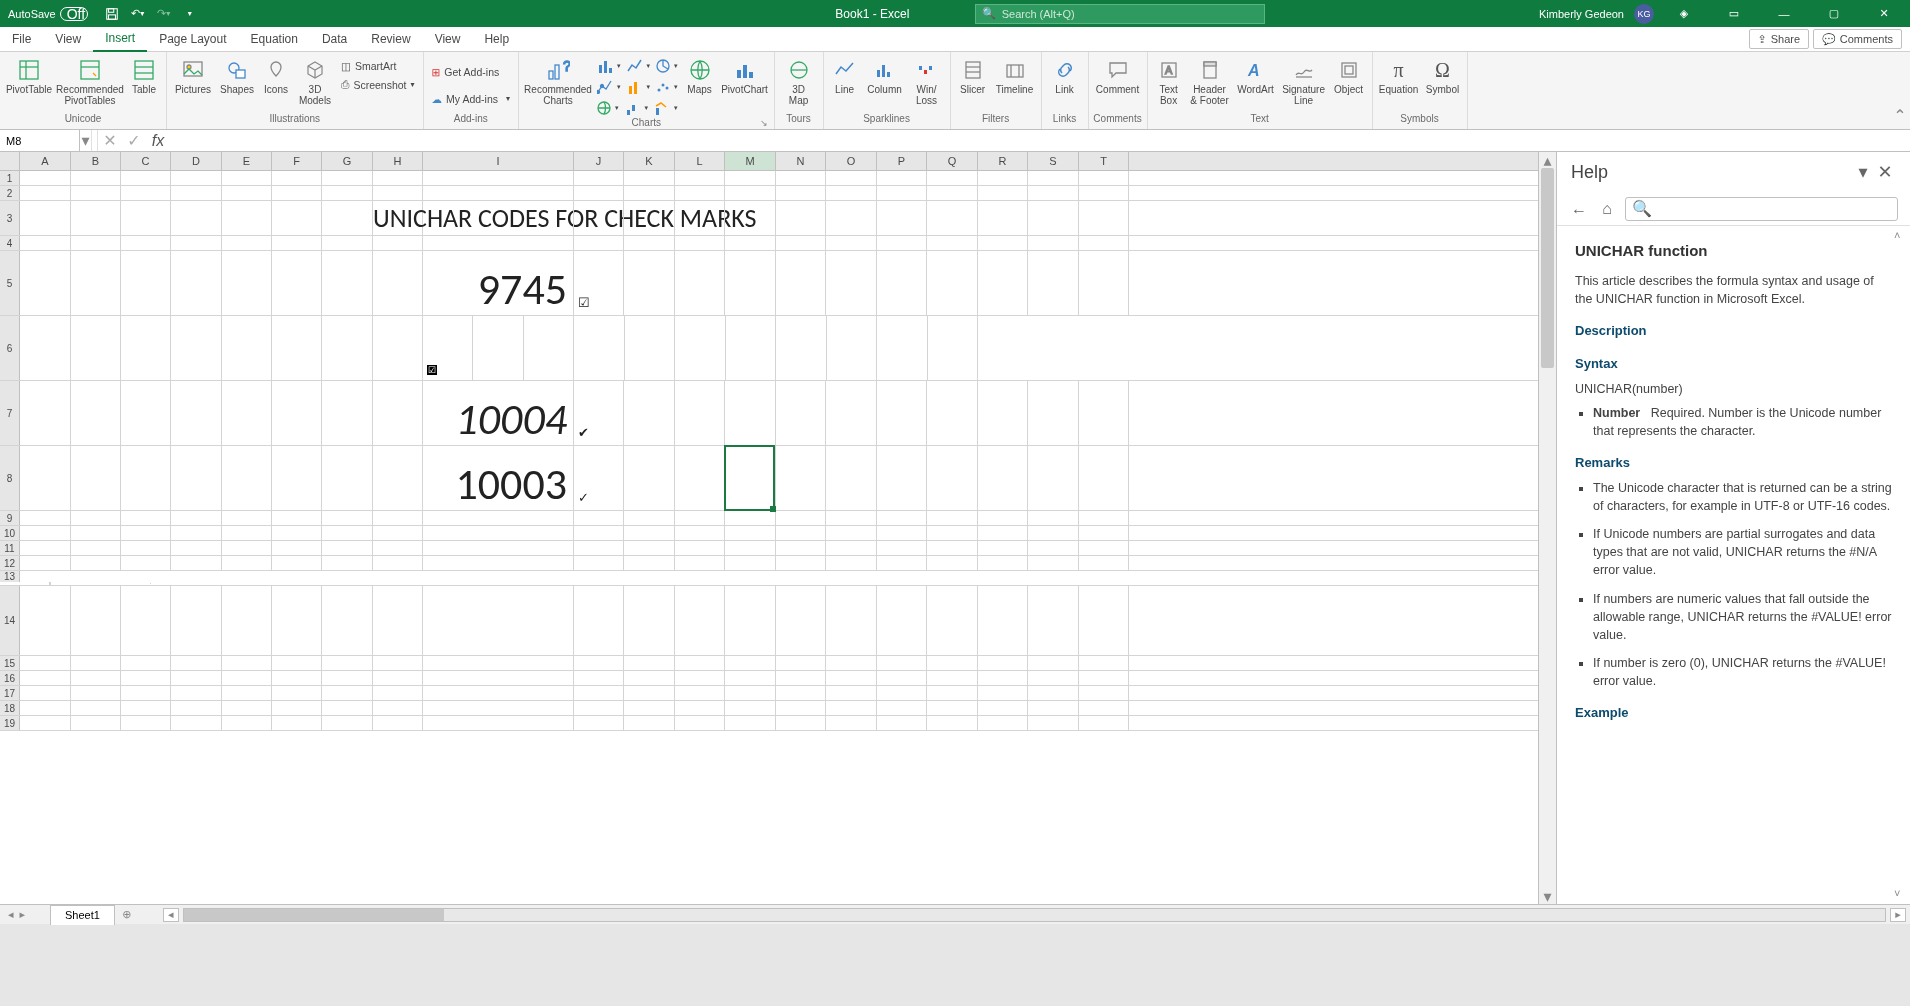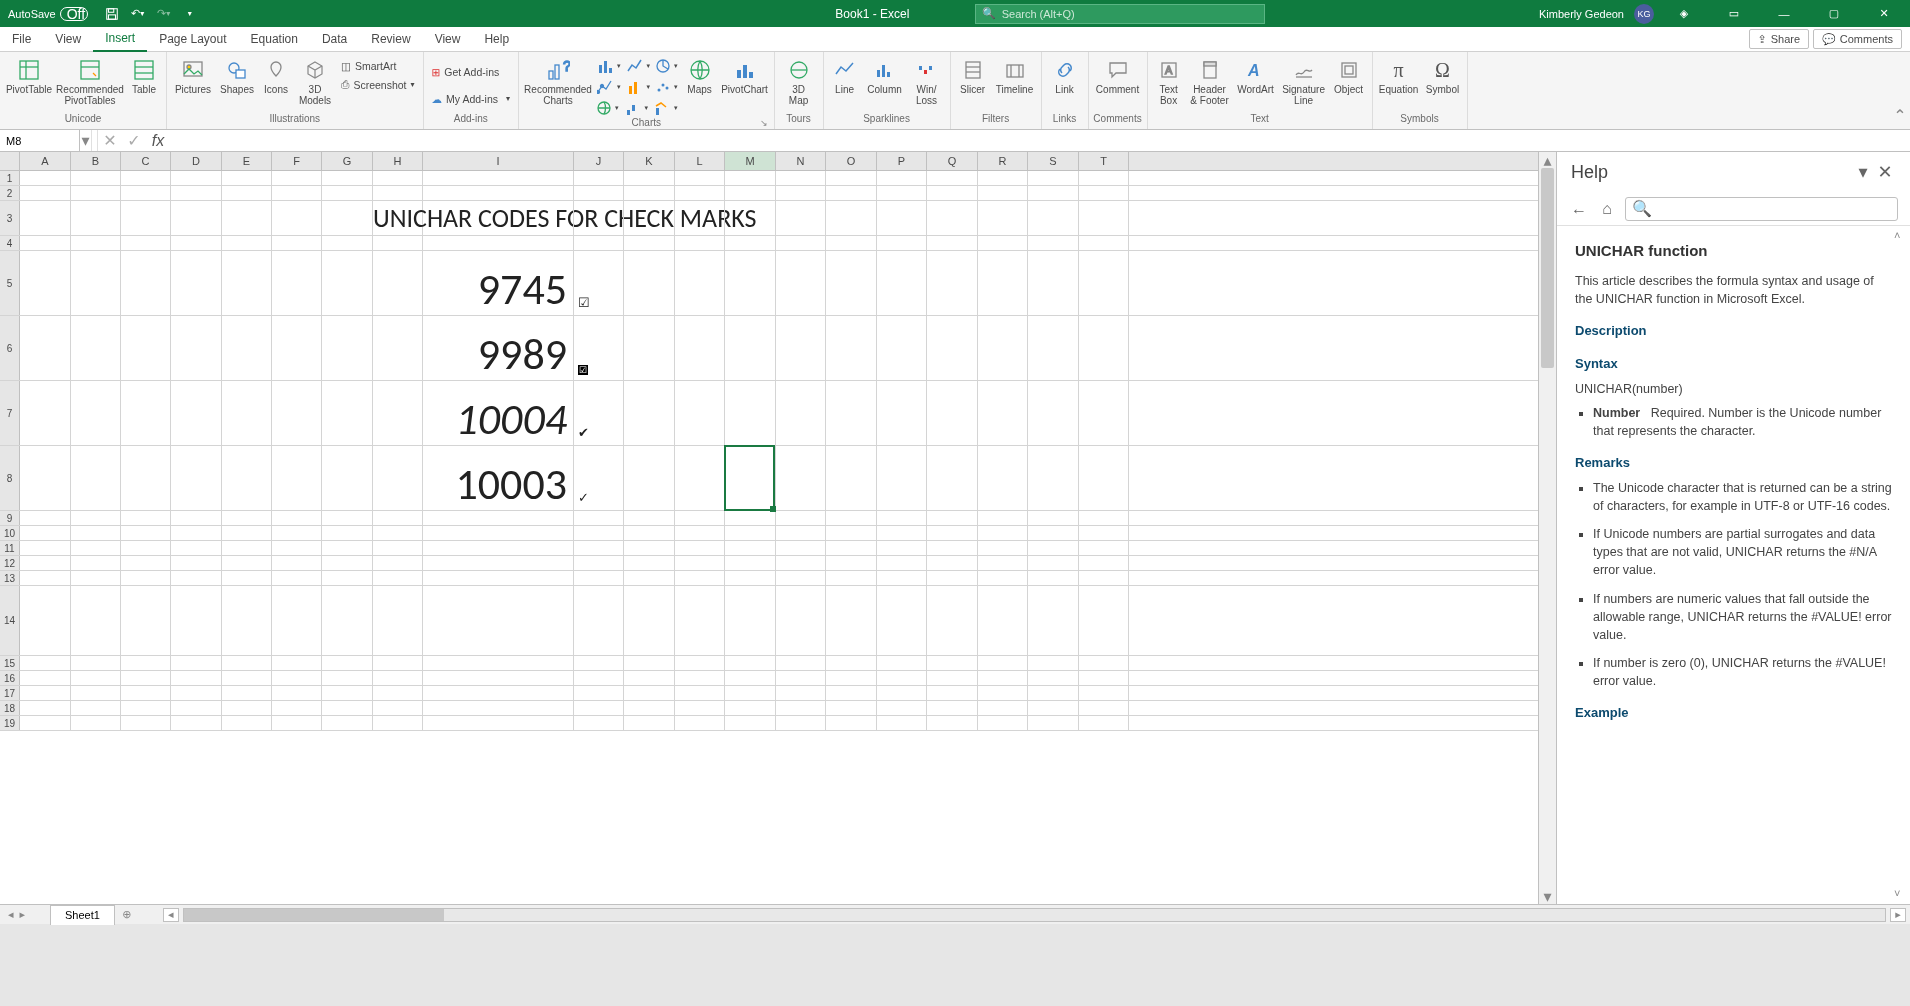--- a/index.html
+++ b/index.html
@@ -710,23 +710,20 @@
         <div class="row" style="height: 65px;">
           <div class="row-header">6</div>
           <div class="cell" style="width: 51px; height: 65px;"></div>
           <div class="cell" style="width: 50px; height: 65px;"></div>
           <div class="cell" style="width: 50px; height: 65px;"></div>
           <div class="cell" style="width: 51px; height: 65px;"></div>
           <div class="cell" style="width: 50px; height: 65px;"></div>
           <div class="cell" style="width: 50px; height: 65px;"></div>
           <div class="cell" style="width: 51px; height: 65px;"></div>
           <div class="cell" style="width: 50px; height: 65px;"></div>
-          <div class="cell" style="width: 151px; height: 65px; align-items: flex-end; justify-content: flex-end;">
-            <span class="big-num">9989</span>
-          </div>
           <div class="cell" style="width: 50px; height: 65px; align-items: flex-end; padding-bottom: 6px;">
             <span class="check-sym" style="background: rgb(0, 0, 0); color: rgb(255, 255, 255); padding: 0px 1px; font-size: 9px;">☑</span>
           </div>
           <div class="cell" style="width: 51px; height: 65px;"></div>
           <div class="cell" style="width: 50px; height: 65px;"></div>
           <div class="cell" style="width: 51px; height: 65px;"></div>
           <div class="cell" style="width: 50px; height: 65px;"></div>
           <div class="cell" style="width: 51px; height: 65px;"></div>
           <div class="cell" style="width: 50px; height: 65px;"></div>
           <div class="cell" style="width: 51px; height: 65px;"></div>
@@ -873,21 +870,21 @@
           <div class="cell" style="width: 50px; height: 15px;"></div>
           <div class="cell" style="width: 51px; height: 15px;"></div>
           <div class="cell" style="width: 50px; height: 15px;"></div>
           <div class="cell" style="width: 51px; height: 15px;"></div>
           <div class="cell" style="width: 50px; height: 15px;"></div>
           <div class="cell" style="width: 51px; height: 15px;"></div>
           <div class="cell" style="width: 50px; height: 15px;"></div>
           <div class="cell" style="width: 51px; height: 15px;"></div>
           <div class="cell" style="width: 50px; height: 15px;"></div>
         </div>
-        <div class="row" style="height: 15px;">
+        <div class="row" style="height: 15px; flex-direction: column;">
           <div class="row-header">13</div>
           <div class="cell" style="width: 51px; height: 15px;"></div>
           <div class="cell" style="width: 50px; height: 15px;"></div>
           <div class="cell" style="width: 50px; height: 15px;"></div>
           <div class="cell" style="width: 51px; height: 15px;"></div>
           <div class="cell" style="width: 50px; height: 15px;"></div>
           <div class="cell" style="width: 50px; height: 15px;"></div>
           <div class="cell" style="width: 51px; height: 15px;"></div>
           <div class="cell" style="width: 50px; height: 15px;"></div>
           <div class="cell" style="width: 151px; height: 15px;"></div>

